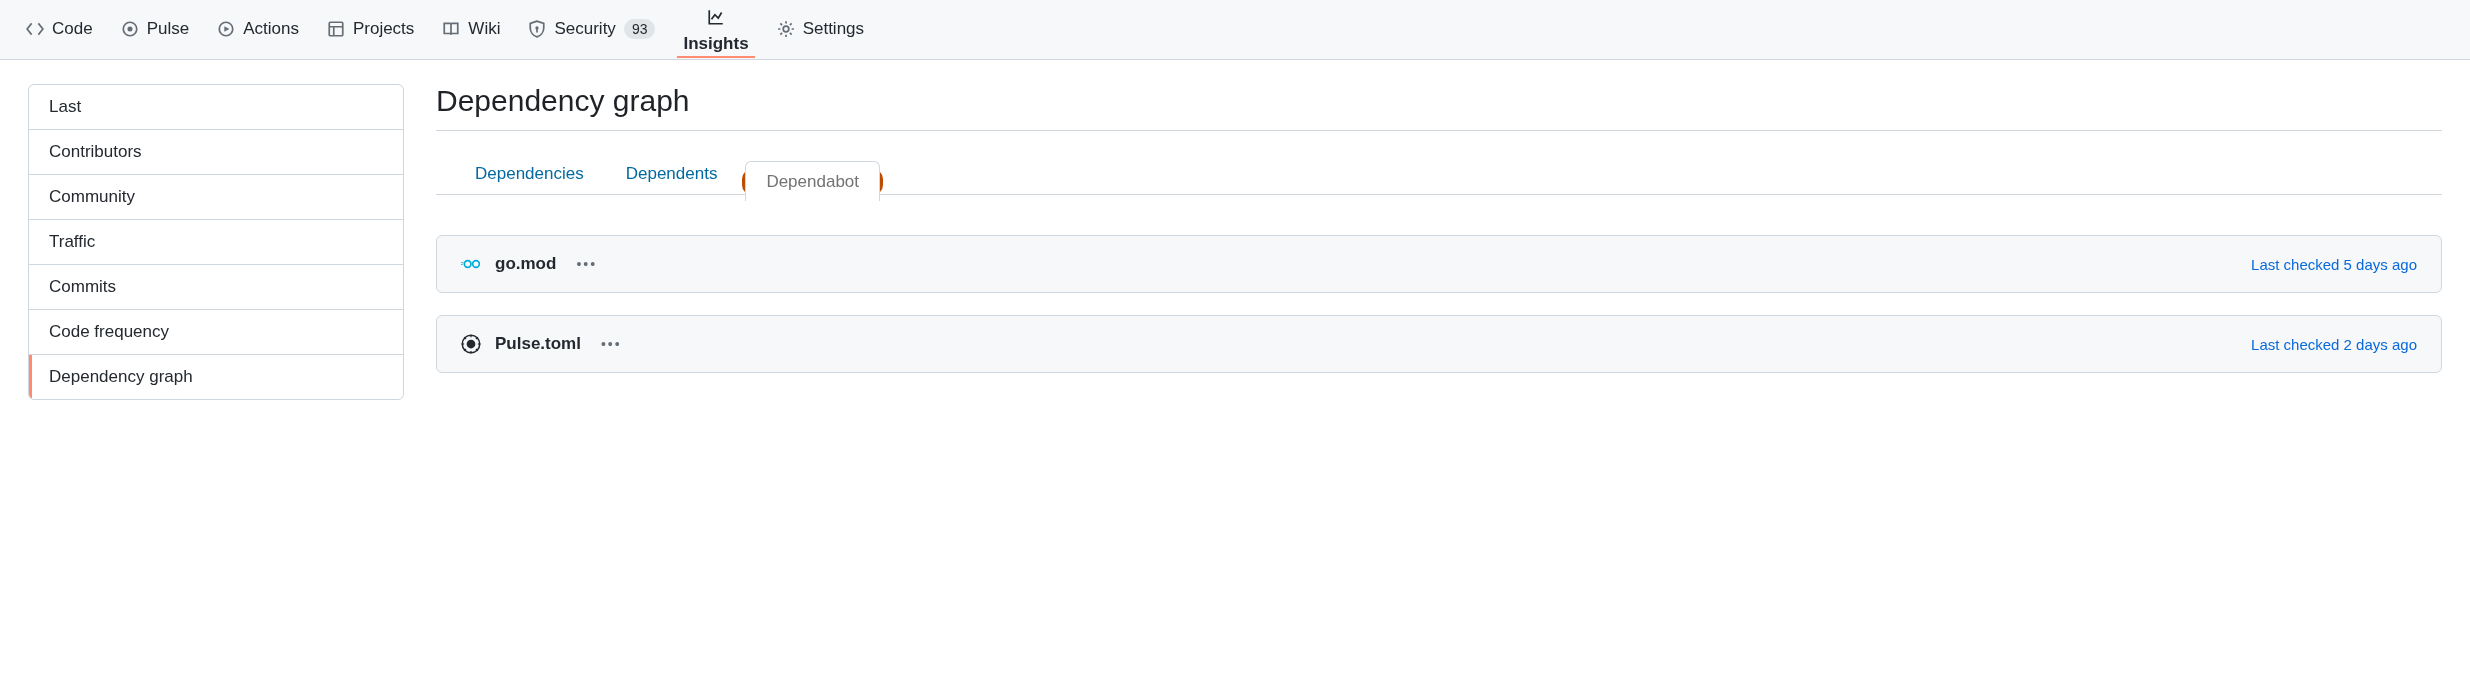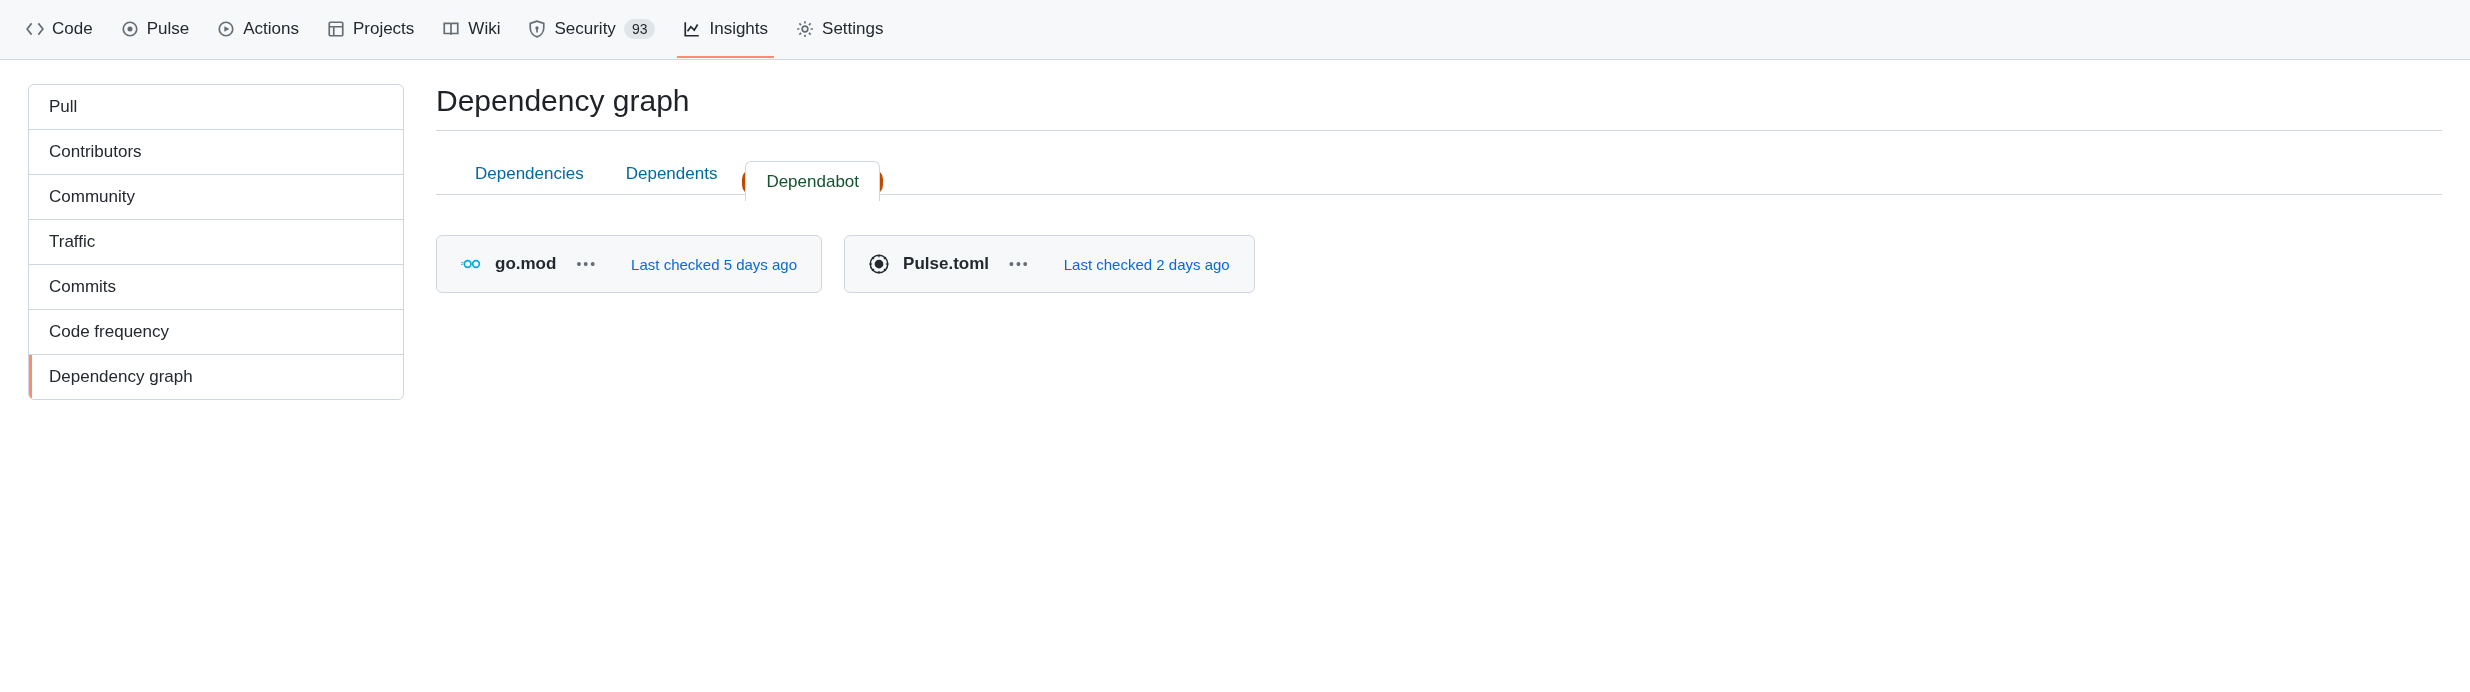--- a/index.html
+++ b/index.html
@@ -27,21 +27,21 @@
     padding: 8px 10px;
     font-size: 17px;
     color: #24292f;
     text-decoration: none;
     border-bottom: 2px solid transparent;
     height: 60px;
     cursor: pointer;
     position: relative;
     justify-content: space-between;
   }
-  .repo-nav-item.selected { font-weight: 400; }
+  .repo-nav-item.selected { font-weight: 700; flex-direction: column; }
   .repo-nav-item.selected::after {
     content: "";
     position: absolute;
     bottom: 0; left: 4px; right: 4px;
     height: 2px;
     background: #fd8c73;
   }
   .repo-nav-item .icon { width: 18px; height: 18px; color: #656d76; display:inline-flex; }
   .repo-nav-item.selected .icon { color: #24292f; }
   .counter {
@@ -116,21 +116,21 @@
     padding: 10px 20px;
     font-size: 17px;
     color: #0369a1;
     cursor: pointer;
     border: 1px solid transparent;
     border-bottom: none;
     position: relative;
     top: 0;
   }
   .subnav-tab.selected {
-    color: #14532d;
+    color: #737373;
     border-color: #d0d7de;
     border-top-left-radius: 6px;
     border-top-right-radius: 6px;
     background: #ffffff;
   }
   .highlight-box {
     border: 3px solid #bc4c00;
     border-radius: 10px;
     padding: 0;
     display: inline-block;
@@ -138,21 +138,21 @@
     top: 1px;
     margin-left: 4px;
   }
   .highlight-box .subnav-tab {
     top: 0;
     border-top-left-radius: 6px;
     border-top-right-radius: 6px;
   }
 
   
-  .manifests { margin-top: 40px; display: flex; flex-direction: row; gap: 22px; }
+  .manifests { margin-top: 40px; display: flex; flex-direction: column; gap: 22px; }
   .manifest-row {
     border: 1px solid #d0d7de;
     border-radius: 6px;
     background: #f6f8fa;
     padding: 18px 24px;
     display: flex;
     align-items: center;
     gap: 14px;
   }
   .manifest-row .lang-icon {
@@ -247,21 +247,21 @@
           <path d="M8 1v2M8 13v2M1 8h2M13 8h2M3 3l1.5 1.5M11.5 11.5 13 13M13 3l-1.5 1.5M4.5 11.5 3 13"></path>
         </svg>
     </span>
     <span>Settings</span>
   </a>
 </nav>
 
 <div class="container">
 
   <nav class="sidebar">
-    <a class="sidebar-item"><span>Pull</span></a>
+    <a class="sidebar-item"><span>Last</span></a>
     <a class="sidebar-item"><span>Contributors</span></a>
     <a class="sidebar-item"><span>Community</span></a>
     <a class="sidebar-item"><span>Traffic</span></a>
     <a class="sidebar-item"><span>Commits</span></a>
     <a class="sidebar-item"><span>Code frequency</span></a>
     <a class="sidebar-item selected"><span>Dependency graph</span></a>
   </nav>
 
   <main class="main">
     <h1 class="page-title">Dependency graph</h1>

